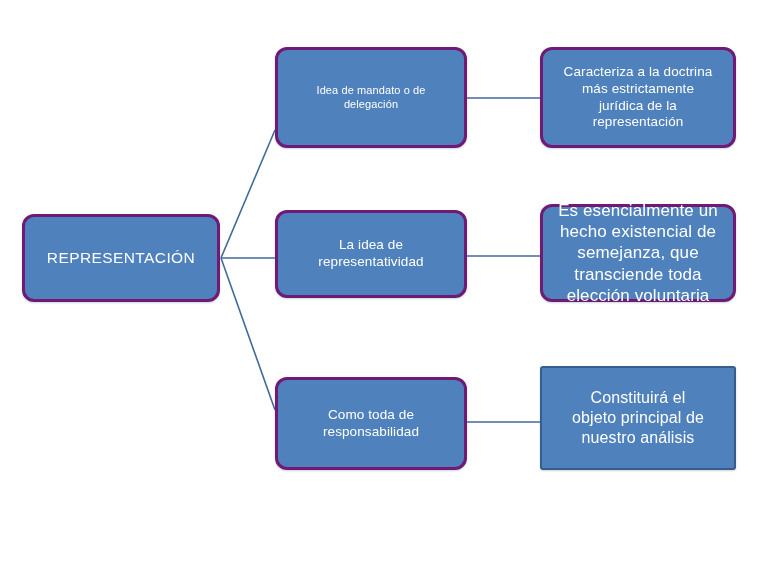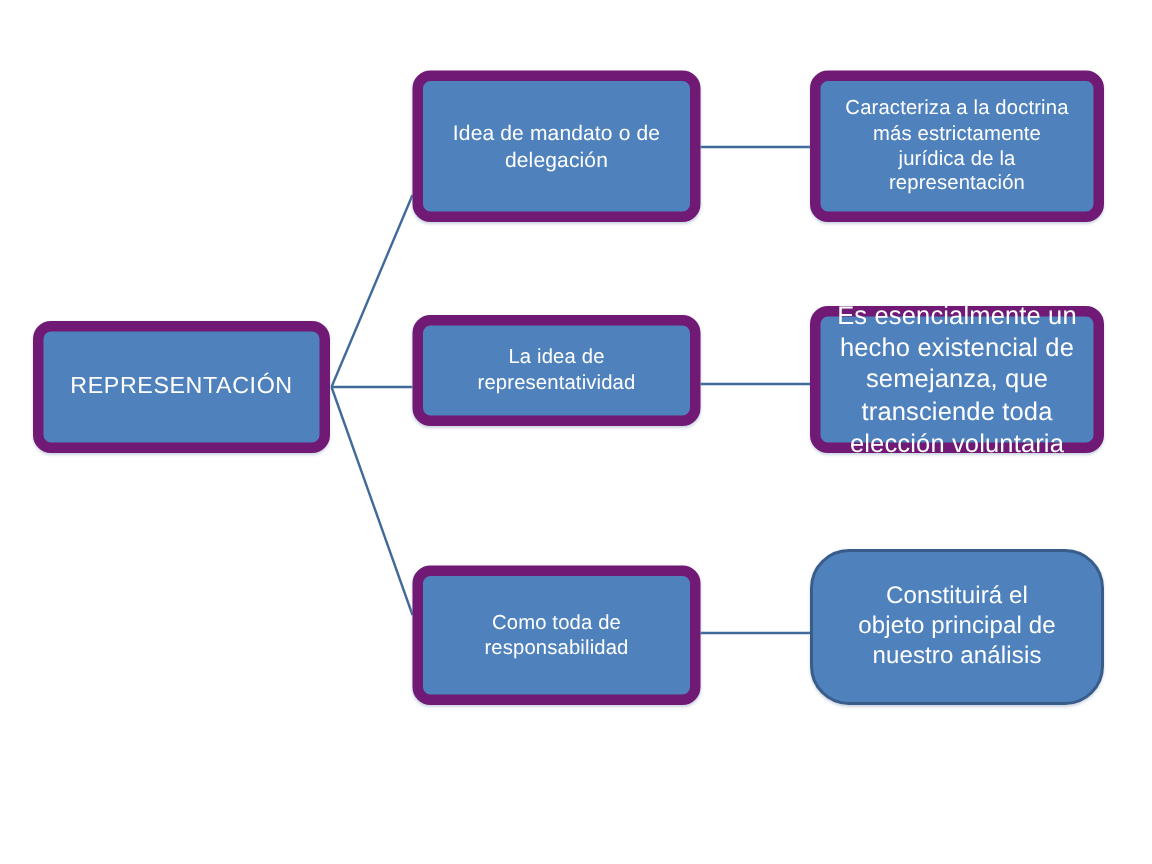--- a/index.html
+++ b/index.html
@@ -30,21 +30,21 @@
   .node {
     position: absolute;
     box-sizing: border-box;
     display: flex;
     align-items: center;
     justify-content: center;
     text-align: center;
     color: #ffffff;
     background: #4f81bd;
     border-radius: 12px;
-    border: 7px solid #701a75;
+    border: 3px solid #701a75;
     box-shadow: 0 1px 2px rgba(140,160,185,0.45);
     padding: 4px 7px;
     line-height: 1.24;
     letter-spacing: 0.1px;
   }
   .node-text {
     display: block;
     white-space: pre-line;
     width: 100%;
   }
@@ -56,27 +56,27 @@
     height: 88px;
     font-size: 15.5px;
     letter-spacing: 0.4px;
   }
   
   #node-branch-1 {
     left: 275px;
     top: 47px;
     width: 192px;
     height: 101px;
-    font-size: 14px;
+    font-size: 11px;
   }
   #node-branch-2 {
     left: 275px;
     top: 210px;
     width: 192px;
-    height: 74px;
+    height: 88px;
     font-size: 13.5px;
   }
   #node-branch-3 {
     left: 275px;
     top: 377px;
     width: 192px;
     height: 93px;
     font-size: 13.5px;
   }
   
@@ -94,21 +94,21 @@
     height: 98px;
     font-size: 17px;
   }
   #node-detail-3 {
     left: 540px;
     top: 366px;
     width: 196px;
     height: 104px;
     font-size: 16px;
     border: 2px solid #385d8a;
-    border-radius: 26px;
+    border-radius: 3px;
   }
 </style>
 </head>
 <body>
 
 <div id="diagram-canvas">
 
   <svg id="connector-layer" viewBox="0 0 768 576" xmlns="http://www.w3.org/2000/svg">
 
     <path d="M 221 258 L 275 130" fill="none" stroke="#3f6a9a" stroke-width="1.6"></path>

